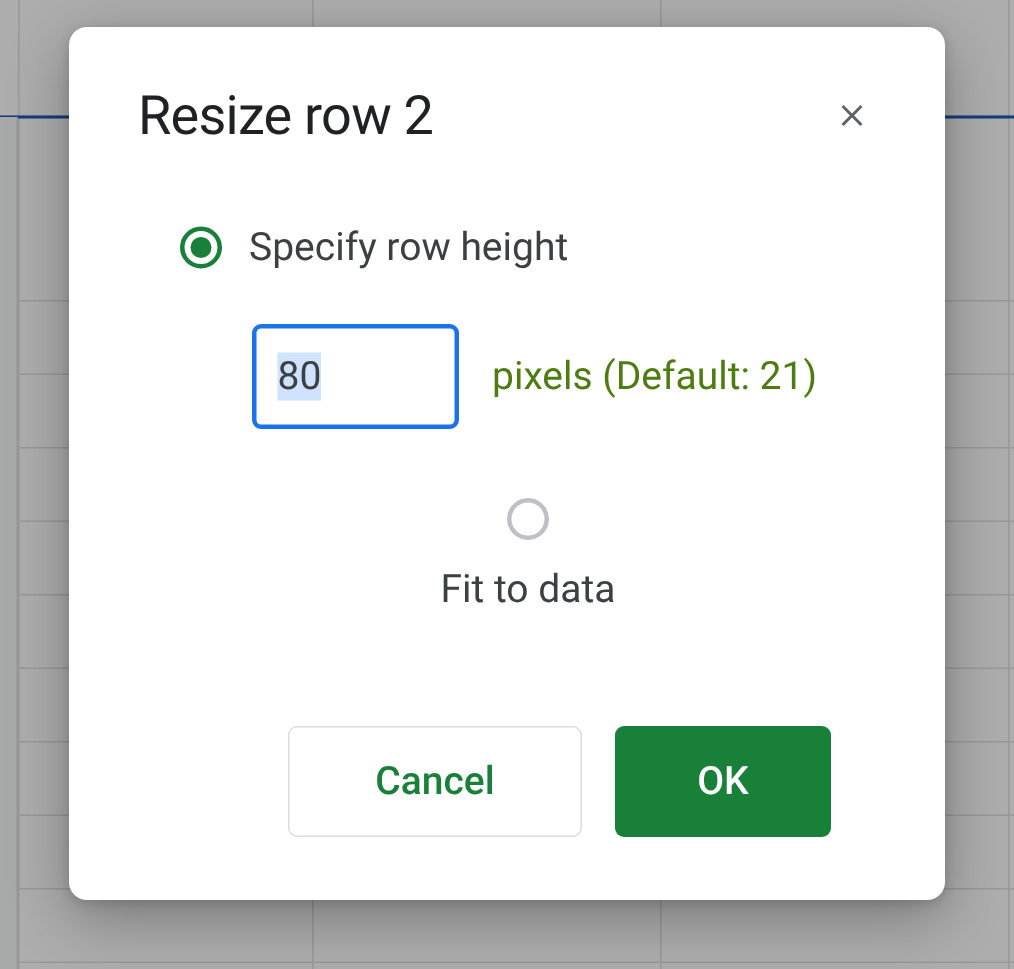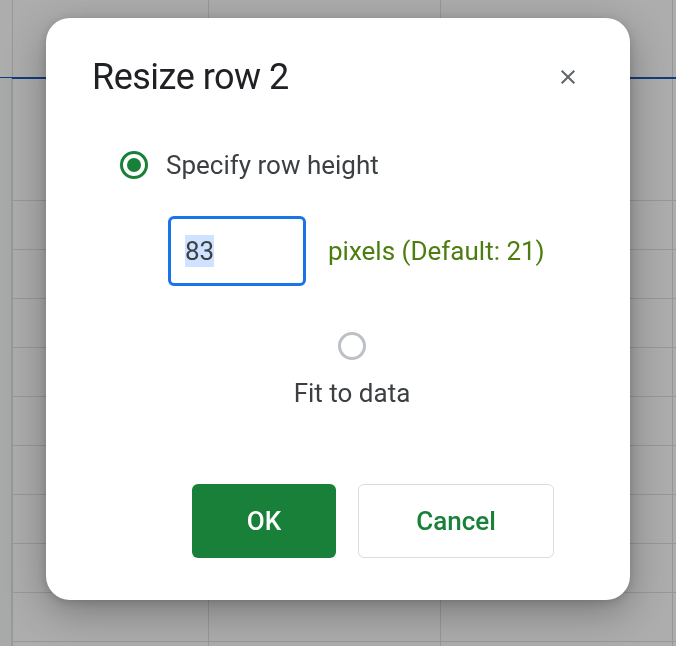--- a/index.html
+++ b/index.html
@@ -55,21 +55,21 @@
       width: 12px;
       background: #f8f9fa;
       border-right: 1px solid #e0e0e0;
     }
     .dialog {
       position: absolute;
       left: 46px;
       top: 18px;
       width: 584px;
       background: #fff;
-      border-radius: 24px;
+      border-radius: 12px;
       box-shadow: 0 12px 40px rgba(0,0,0,0.3), 0 2px 8px rgba(0,0,0,0.15);
       padding: 38px 46px 42px 46px;
     }
     .dialog-header {
       display: flex;
       justify-content: space-between;
       align-items: center;
       margin-bottom: 52px;
     }
     .dialog-title {
@@ -233,28 +233,28 @@
   </div>
 
   <div class="radio-group">
     <div class="radio-row">
       <div class="radio selected"></div>
       <div class="radio-label">Specify row height</div>
     </div>
 
     <div class="input-row">
       <div class="height-input" style="display:flex;align-items:center;">
-          <span class="selected-text">83</span>
+          <span class="selected-text">80</span>
         </div>
       <div class="input-suffix">pixels (Default: 21)</div>
     </div>
 
     <div class="radio-row fit">
       <div class="radio unselected"></div>
       <div class="radio-label">Fit to data</div>
     </div>
   </div>
 
   <div class="button-row">
+    <button class="btn btn-cancel">Cancel</button>
     <button class="btn btn-ok">OK</button>
-    <button class="btn btn-cancel">Cancel</button>
   </div>
 </div>
 
 </body></html>

